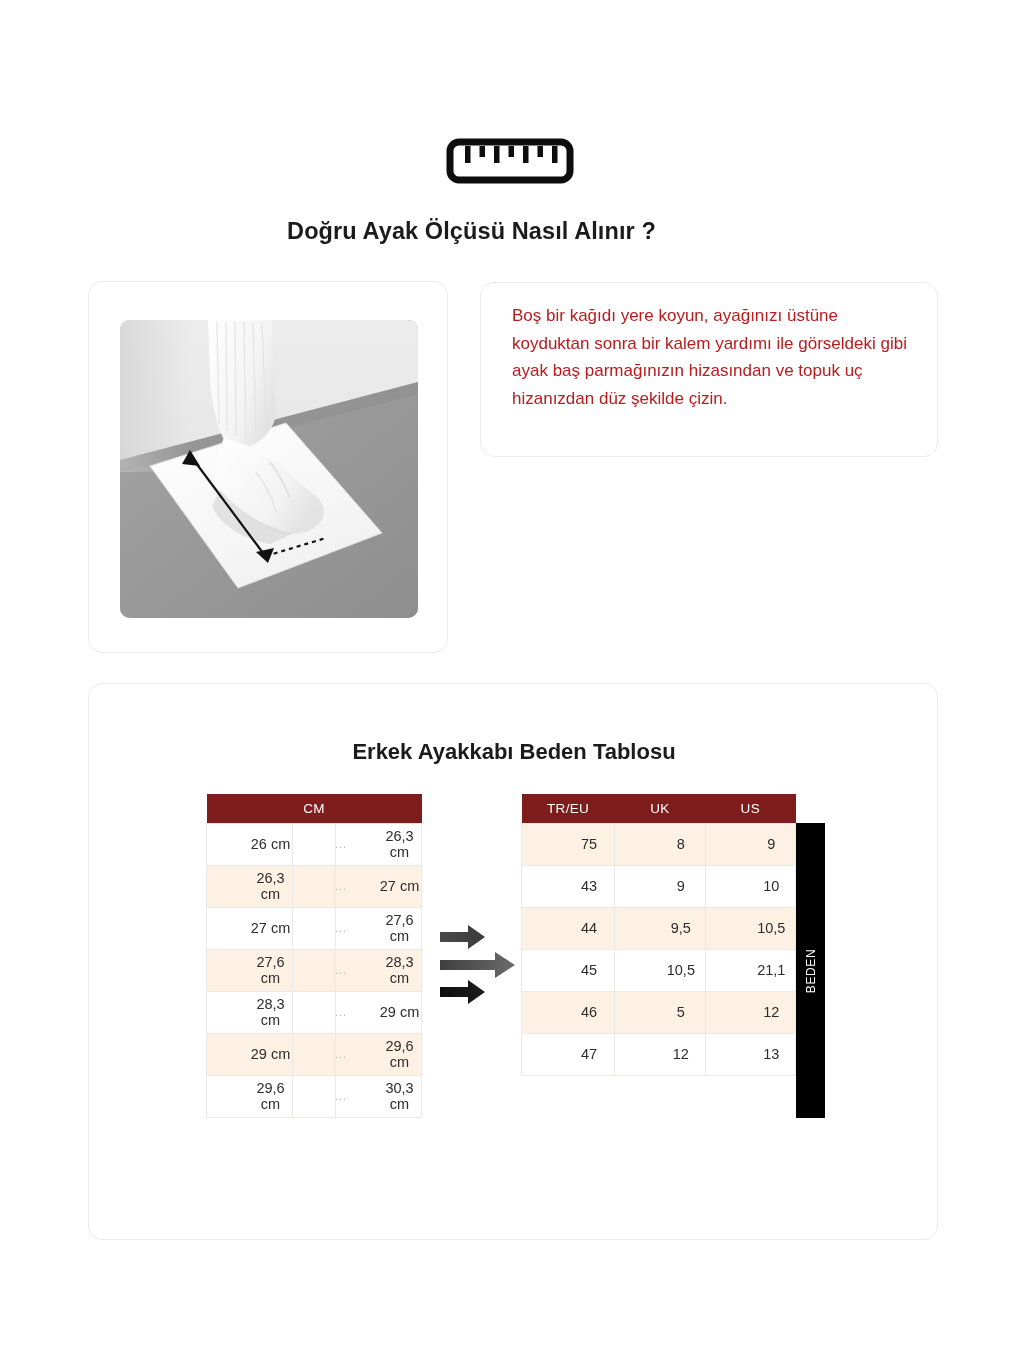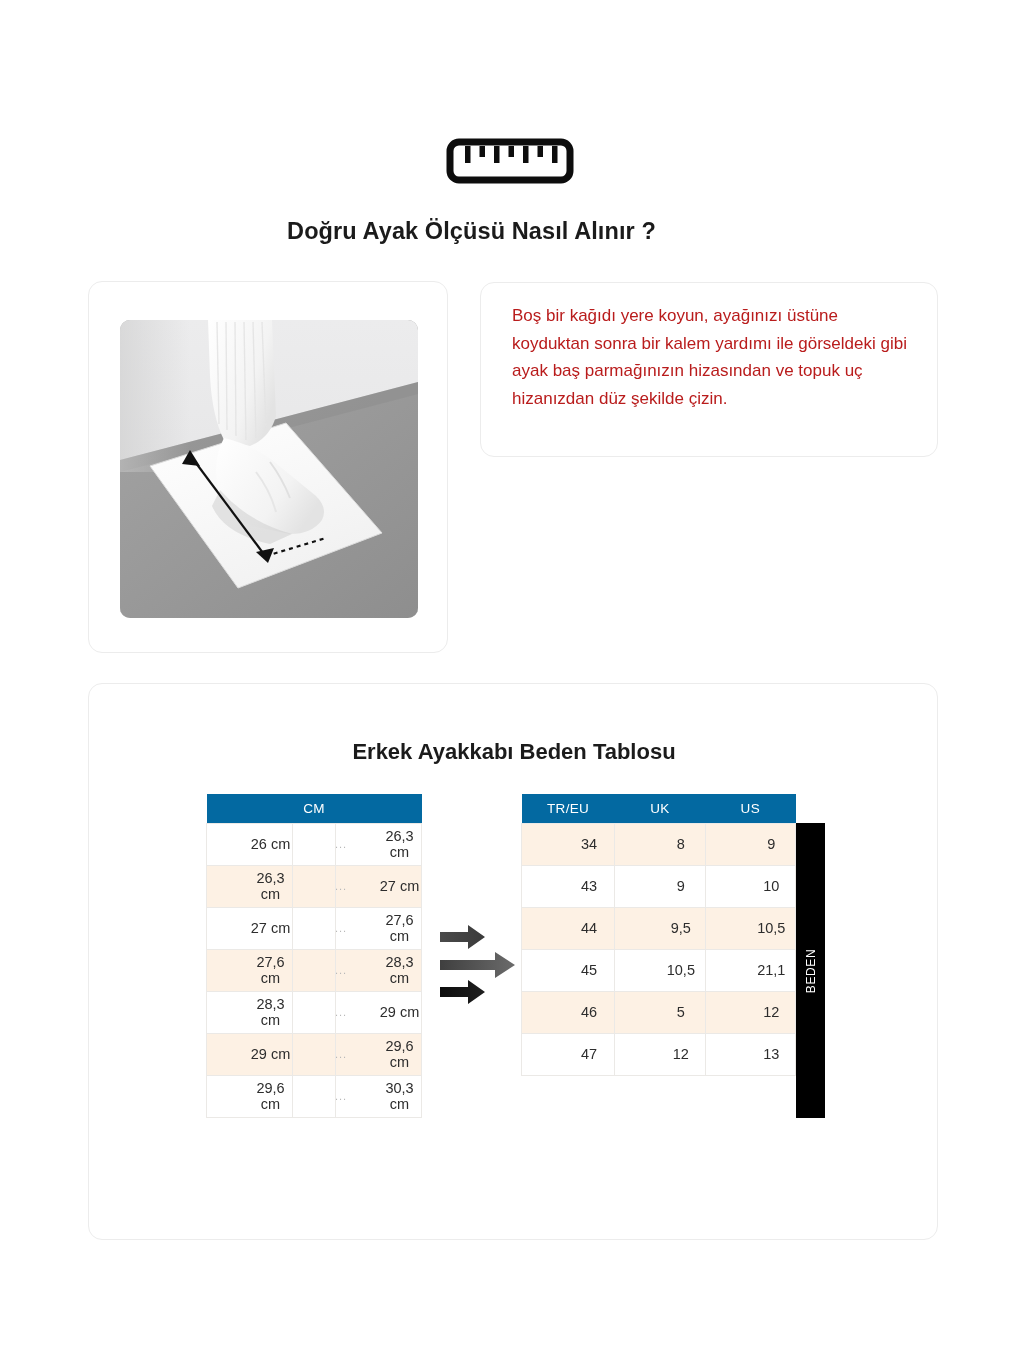--- a/index.html
+++ b/index.html
@@ -120,21 +120,21 @@
     height: 340px;
   }
 
   table.sz {
     border-collapse: collapse;
     table-layout: fixed;
     font-size: 14.5px;
     color: #2b2b2b;
   }
   table.sz th {
-    background: #0369a1;
+    background: #7f1d1d;
     color: #ffffff;
     font-size: 13.5px;
     font-weight: normal;
     height: 29px;
     border: none;
     letter-spacing: 0.3px;
   }
   table.sz td {
     height: 42px;
     text-align: center;
@@ -384,21 +384,21 @@
           </colgroup>
         <thead>
           <tr>
             <th>TR/EU</th>
             <th>UK</th>
             <th>US</th>
           </tr>
         </thead>
         <tbody>
           <tr class="alt">
-            <td>34</td>
+            <td>75</td>
             <td>8</td>
             <td>9</td>
           </tr>
           <tr>
             <td>43</td>
             <td>9</td>
             <td>10</td>
           </tr>
           <tr class="alt">
             <td>44</td>

